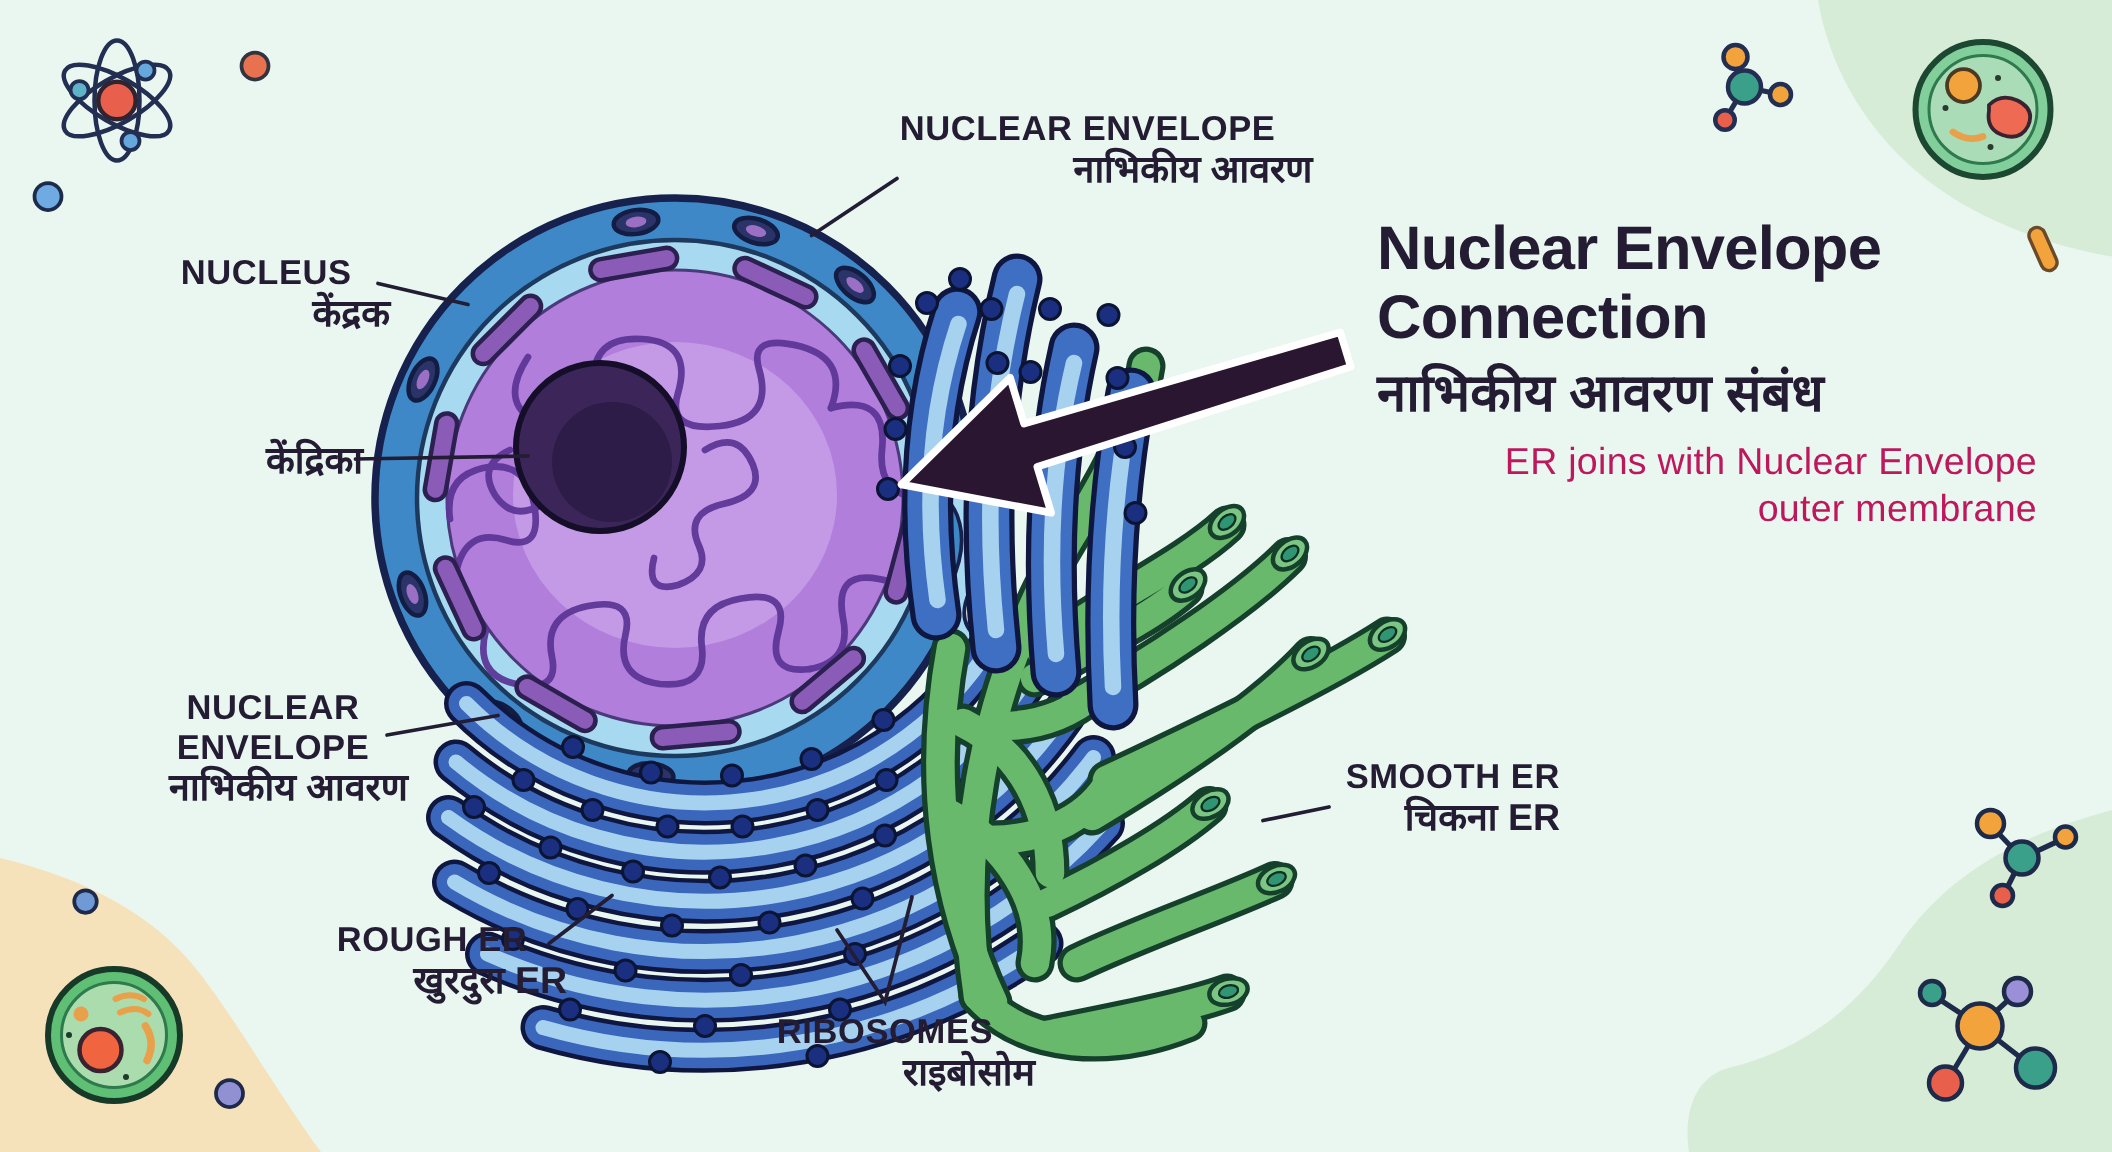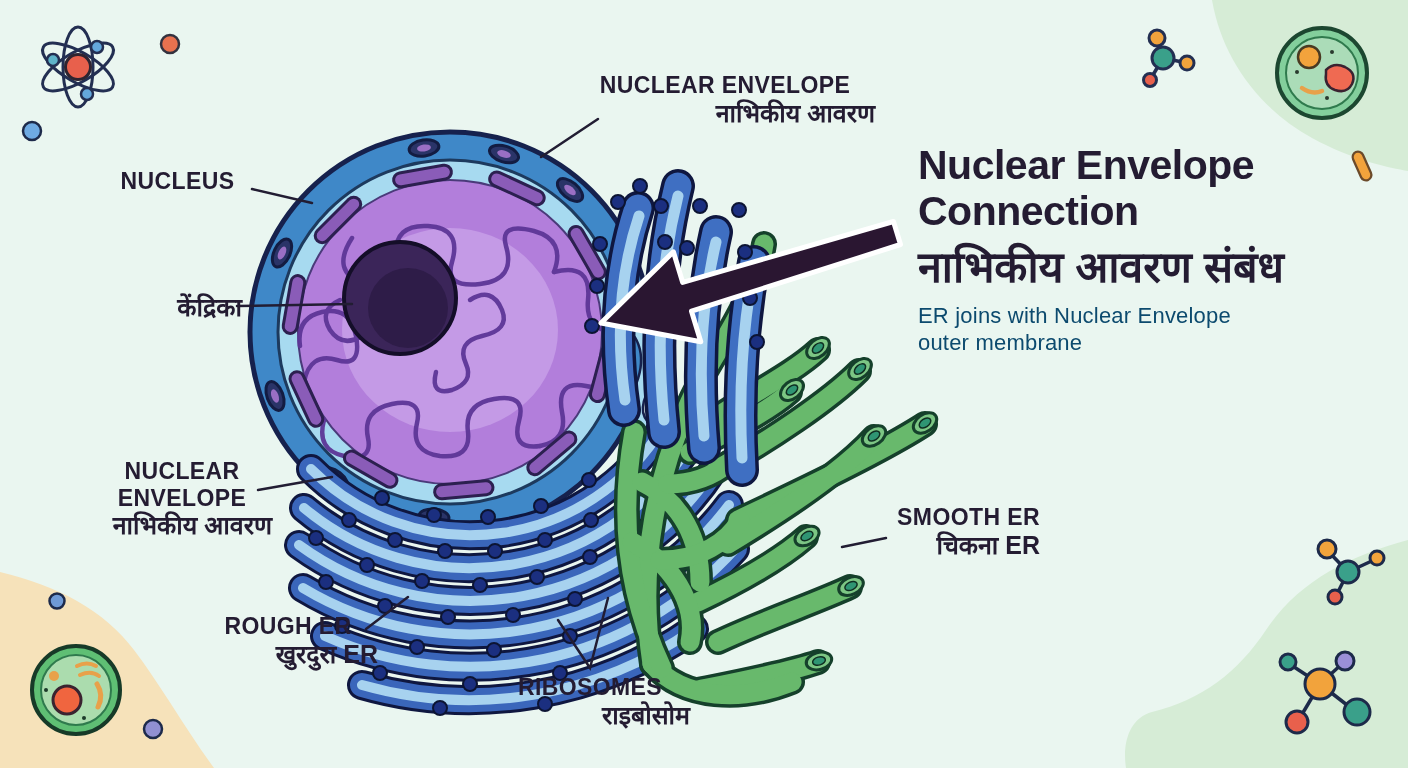--- a/index.html
+++ b/index.html
@@ -5,22 +5,22 @@
   html,body{margin:0;padding:0;}
   body{font-family:"Liberation Sans","DejaVu Sans",sans-serif;background:#dfe9e4;}
   .stage{position:relative;width:1408px;height:768px;overflow:hidden;background:#eaf6f0;padding-left:48px;}
   .stage svg.art{position:absolute;left:0;top:0;}
   .lbl{position:absolute;color:#241c32;font-weight:700;text-align:center;line-height:1.16;}
   .lbl .en{font-size:23px;letter-spacing:.4px;}
   .lbl .hi{font-size:25px;text-align:right;}
   .lbl.right{text-align:right;}
   .title-block{position:absolute;left:918px;top:142px;width:440px;color:#241c32;}
   .title-block .t1{font-size:41px;font-weight:800;line-height:1.13;letter-spacing:-0.5px;}
-  .title-block .th{font-size:43px;font-weight:700;margin-top:8px;line-height:1.15;}
-  .title-block .ts{font-size:22px;font-weight:400;color:#0c4a6e;line-height:1.24;margin-top:10px;letter-spacing:.2px;}
+  .title-block .th{font-size:35px;font-weight:700;margin-top:8px;line-height:1.15;}
+  .title-block .ts{font-size:25px;font-weight:400;color:#be185d;line-height:1.24;margin-top:10px;letter-spacing:.2px;text-align:right;}
 </style>
 </head>
 <body>
 
 <div class="stage">
 
 <svg class="art" width="1408" height="768" viewBox="0 0 1408 768">
 
   <g>
     <path d="M 1212 0 C 1222 58 1258 108 1312 138 C 1352 160 1390 168 1408 171 L 1408 0 Z" fill="#d6ecd6"></path>
@@ -358,20 +358,21 @@
   </g>
 </svg>
 
 <div class="lbl" style="left:575px;top:72px;width:300px;">
   <div class="en">NUCLEAR ENVELOPE</div>
   <div class="hi">नाभिकीय आवरण</div>
 </div>
 
 <div class="lbl" style="left:95px;top:168px;width:165px;">
   <div class="en">NUCLEUS</div>
+  <div class="hi">केंद्रक</div>
 </div>
 
 <div class="lbl" style="left:62px;top:293px;width:180px;">
   <div class="hi">केंद्रिका</div>
 </div>
 
 <div class="lbl" style="left:92px;top:458px;width:180px;">
   <div class="en">NUCLEAR</div>
   <div class="en">ENVELOPE</div>
   <div class="hi">नाभिकीय आवरण</div>

